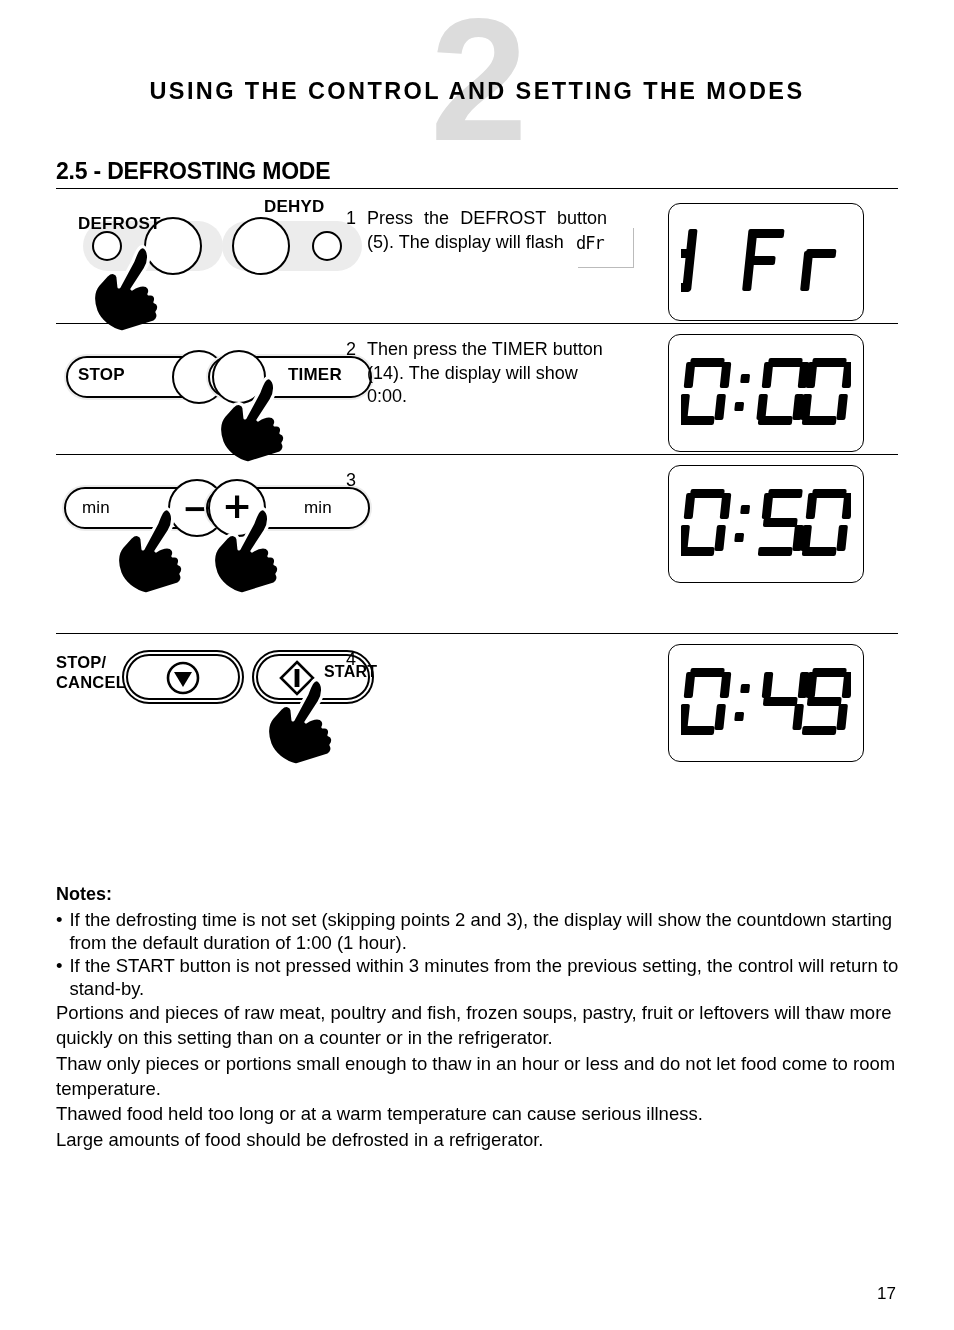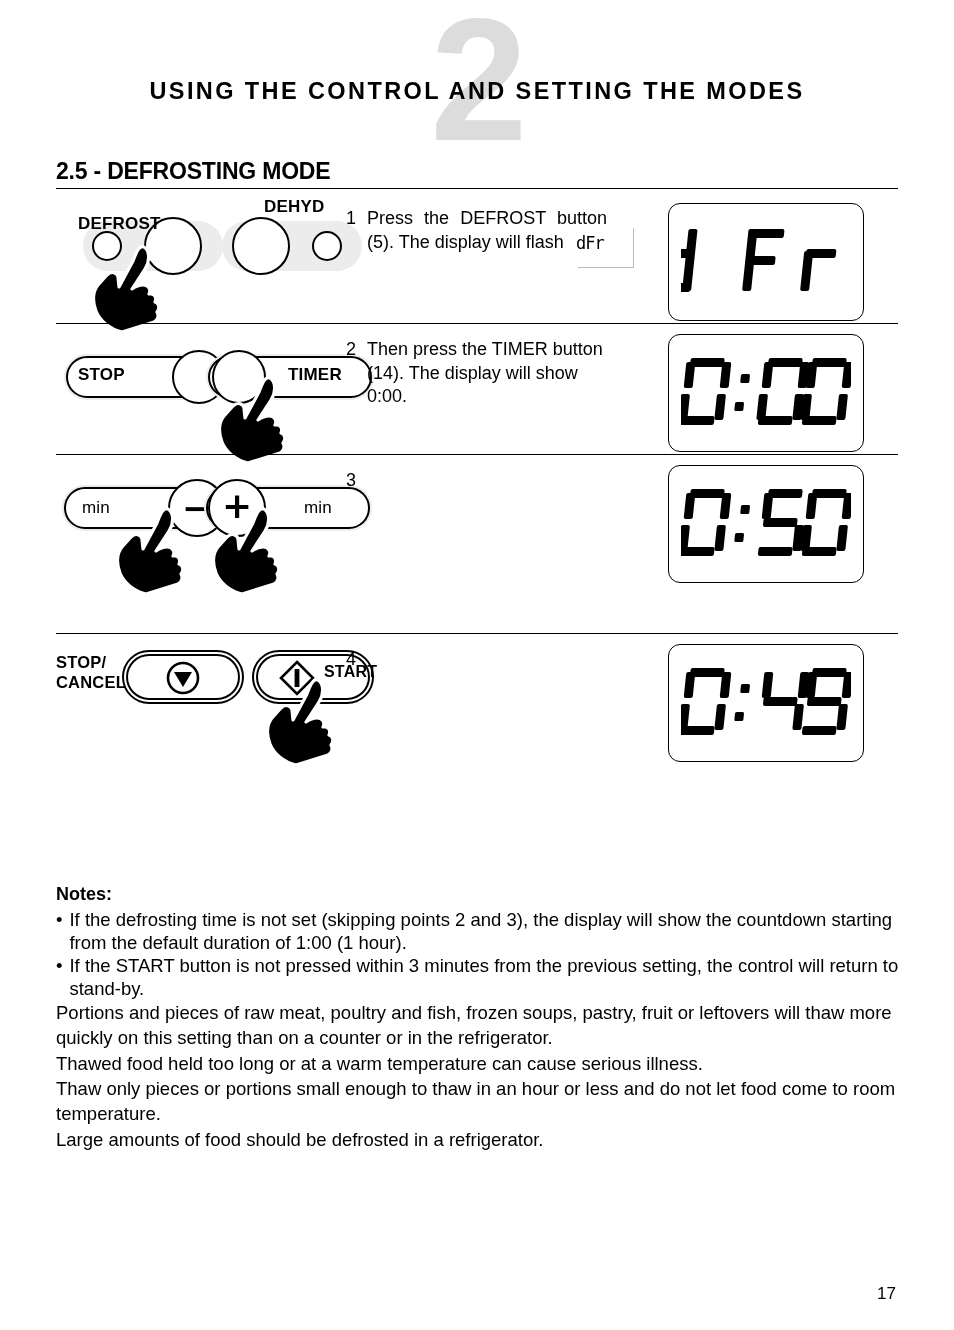--- a/index.html
+++ b/index.html
@@ -425,20 +425,20 @@
       <span class="note-txt">If the defrosting time is not set (skipping points 2 and 3), the display will show the countdown starting from the default duration of 1:00  (1 hour).</span>
     </div>
     <div class="note-item">
       <span class="bullet">•</span>
       <span class="note-txt">If the START button is not pressed within 3 minutes from the previous setting, the control will return to stand-by.</span>
     </div>
   </div>
 
   <div class="paras">
     <div class="para">Portions and pieces of raw meat, poultry and fish, frozen soups, pastry, fruit or leftovers will thaw more quickly on this setting than on a counter or in the refrigerator.</div>
+    <div class="para">Thaw only pieces or portions small enough to thaw in an hour or less and do not let food come to room temperature.</div>
     <div class="para">Thawed food held too long or at a warm temperature can cause serious illness.</div>
-    <div class="para">Thaw only pieces or portions small enough to thaw in an hour or less and do not let food come to room temperature.</div>
     <div class="para">Large amounts of food should be defrosted in a refrigerator.</div>
   </div>
 
   <div class="pagenum">17</div>
 
 </div>
 
 </body></html>

